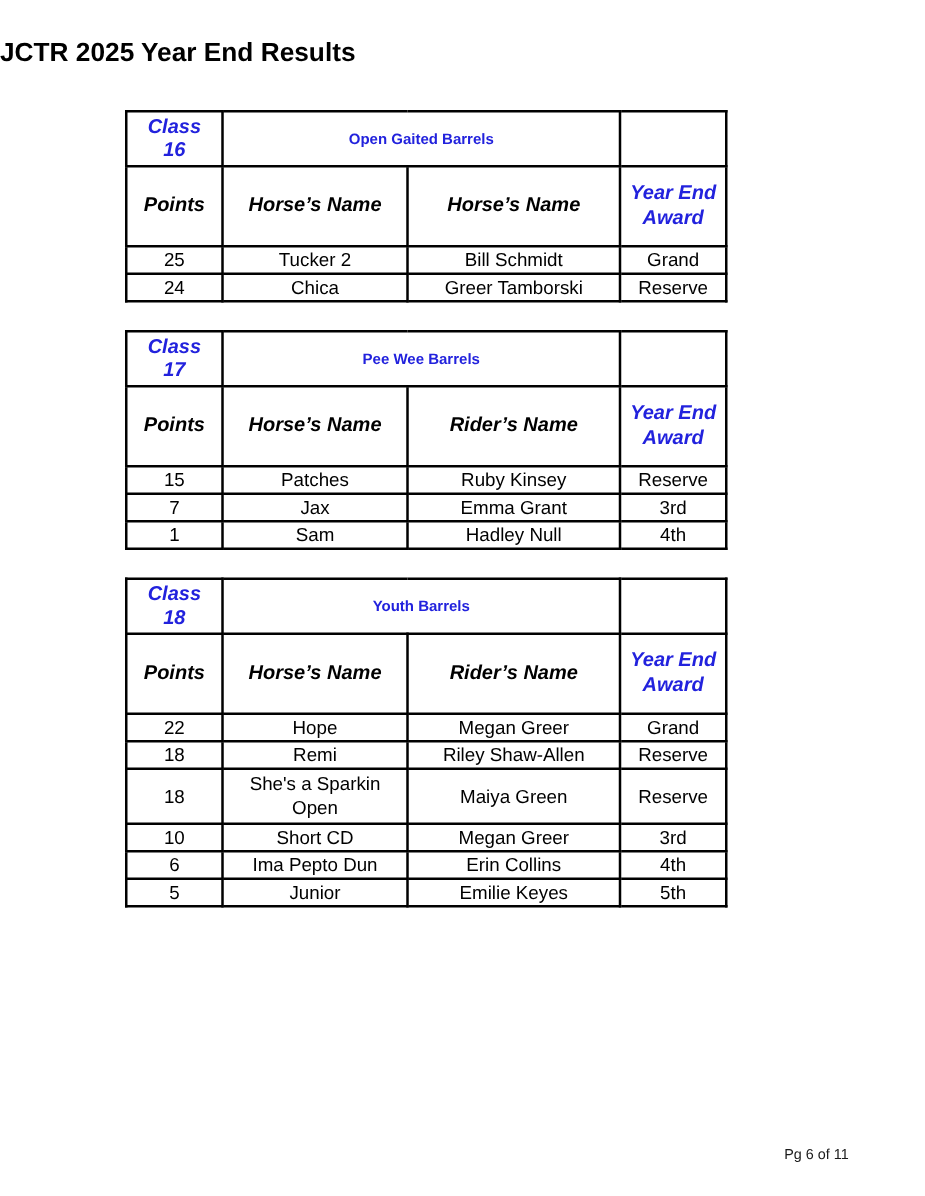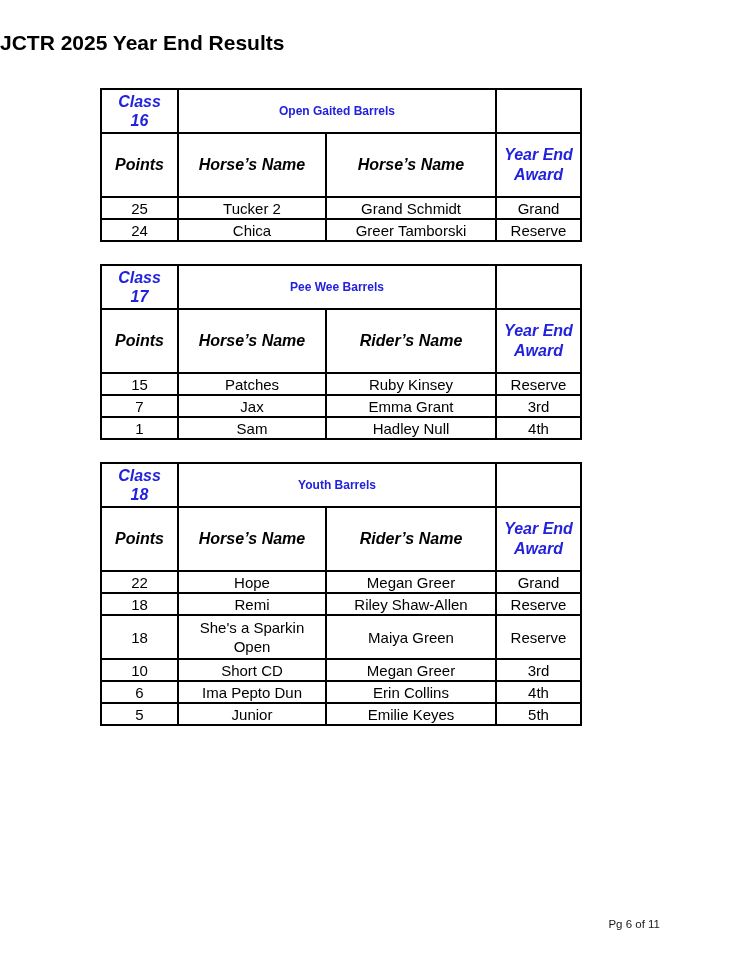--- a/index.html
+++ b/index.html
@@ -15,21 +15,21 @@
   table.results + table.results { margin-top:22px; }
   td { border:2px solid var(--border); text-align:center; vertical-align:middle;
        padding:0 2px; }
   .row-title td   { height:44px; }
   .row-header td  { height:64px; font-weight:bold; font-style:italic; font-size:16px; line-height:20px; }
   .row-data td    { height:22px; font-size:15px; line-height:19px; white-space:normal; }
   .blue { color:var(--accent_blue); }
   .class-cell  { font-weight:bold; font-style:italic; font-size:16px; line-height:19px; }
   .class-cell span { display:block; }
   .event-title { font-weight:bold; font-size:12px;text-align:center; }
-  .footer { position:absolute; top:918px; right:80px; font-size:11.5px; color:#1a1a1a; }
+  .footer { position:absolute; top:918px; right:61px; font-size:11.5px; color:#1a1a1a; }
 </style>
 </head>
 <body>
 
 <div class="page-title">JCTR 2025 Year End Results</div>
 
 <div class="tables-wrap">
 
   <table class="results">
     <colgroup>
@@ -49,21 +49,21 @@
       </tr>
       <tr class="row-header">
         <td>Points</td>
         <td>Horse’s Name</td>
         <td>Horse’s Name</td>
         <td class="blue">Year End Award</td>
       </tr>
       <tr class="row-data">
         <td>25</td>
         <td>Tucker 2</td>
-        <td>Grand Schmidt</td>
+        <td>Bill Schmidt</td>
         <td>Grand</td>
       </tr>
       <tr class="row-data">
         <td>24</td>
         <td>Chica</td>
         <td>Greer Tamborski</td>
         <td>Reserve</td>
       </tr>
     </tbody>
   </table>

